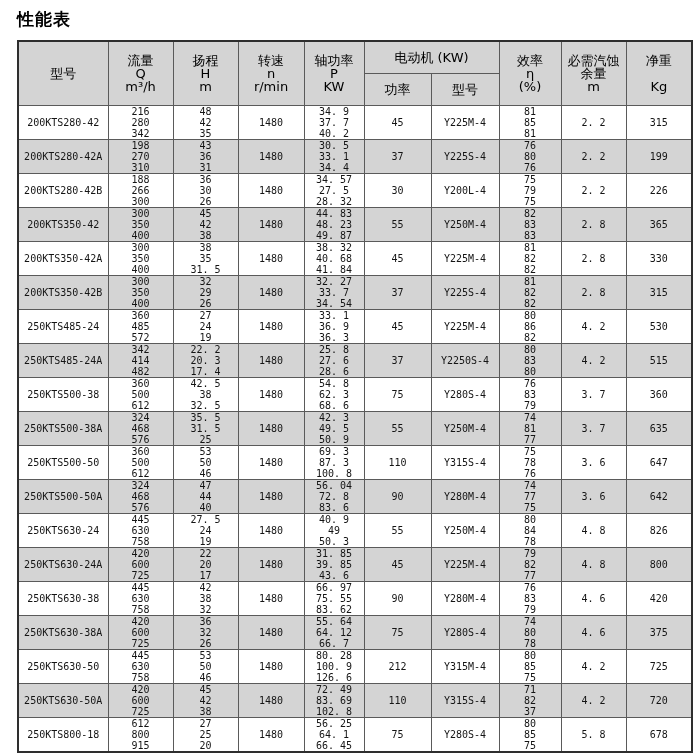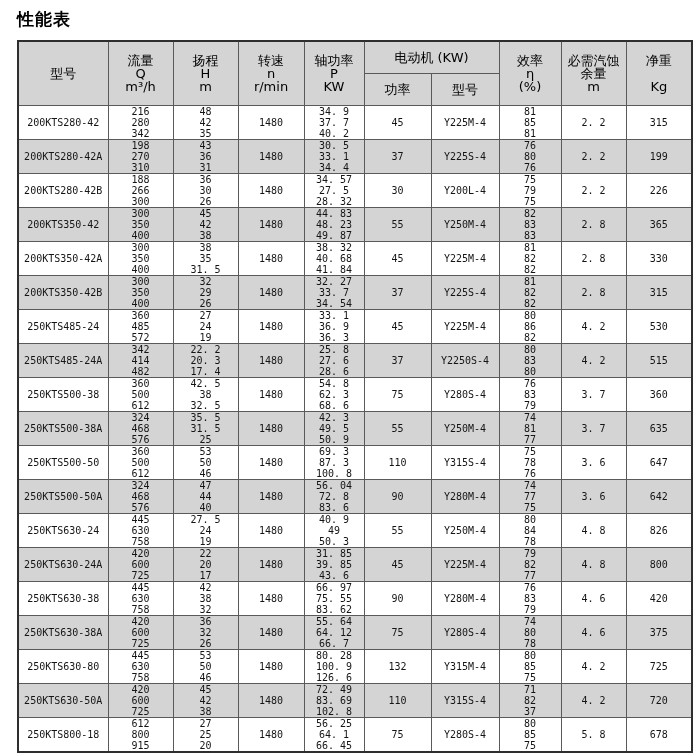--- a/index.html
+++ b/index.html
@@ -415,32 +415,32 @@
 66. 7</td>
           <td>75</td>
           <td>Y280S-4</td>
           <td>74
 80
 78</td>
           <td>4. 6</td>
           <td>375</td>
         </tr>
         <tr>
-          <td class="model-cell">250KTS630-80</td>
+          <td class="model-cell">250KTS630-50</td>
           <td>445
 630
 758</td>
           <td>53
 50
 46</td>
           <td>1480</td>
           <td>80. 28
 100. 9
 126. 6</td>
-          <td>132</td>
+          <td>212</td>
           <td>Y315M-4</td>
           <td>80
 85
 75</td>
           <td>4. 2</td>
           <td>725</td>
         </tr>
         <tr class="shaded">
           <td class="model-cell">250KTS630-50A</td>
           <td>420

